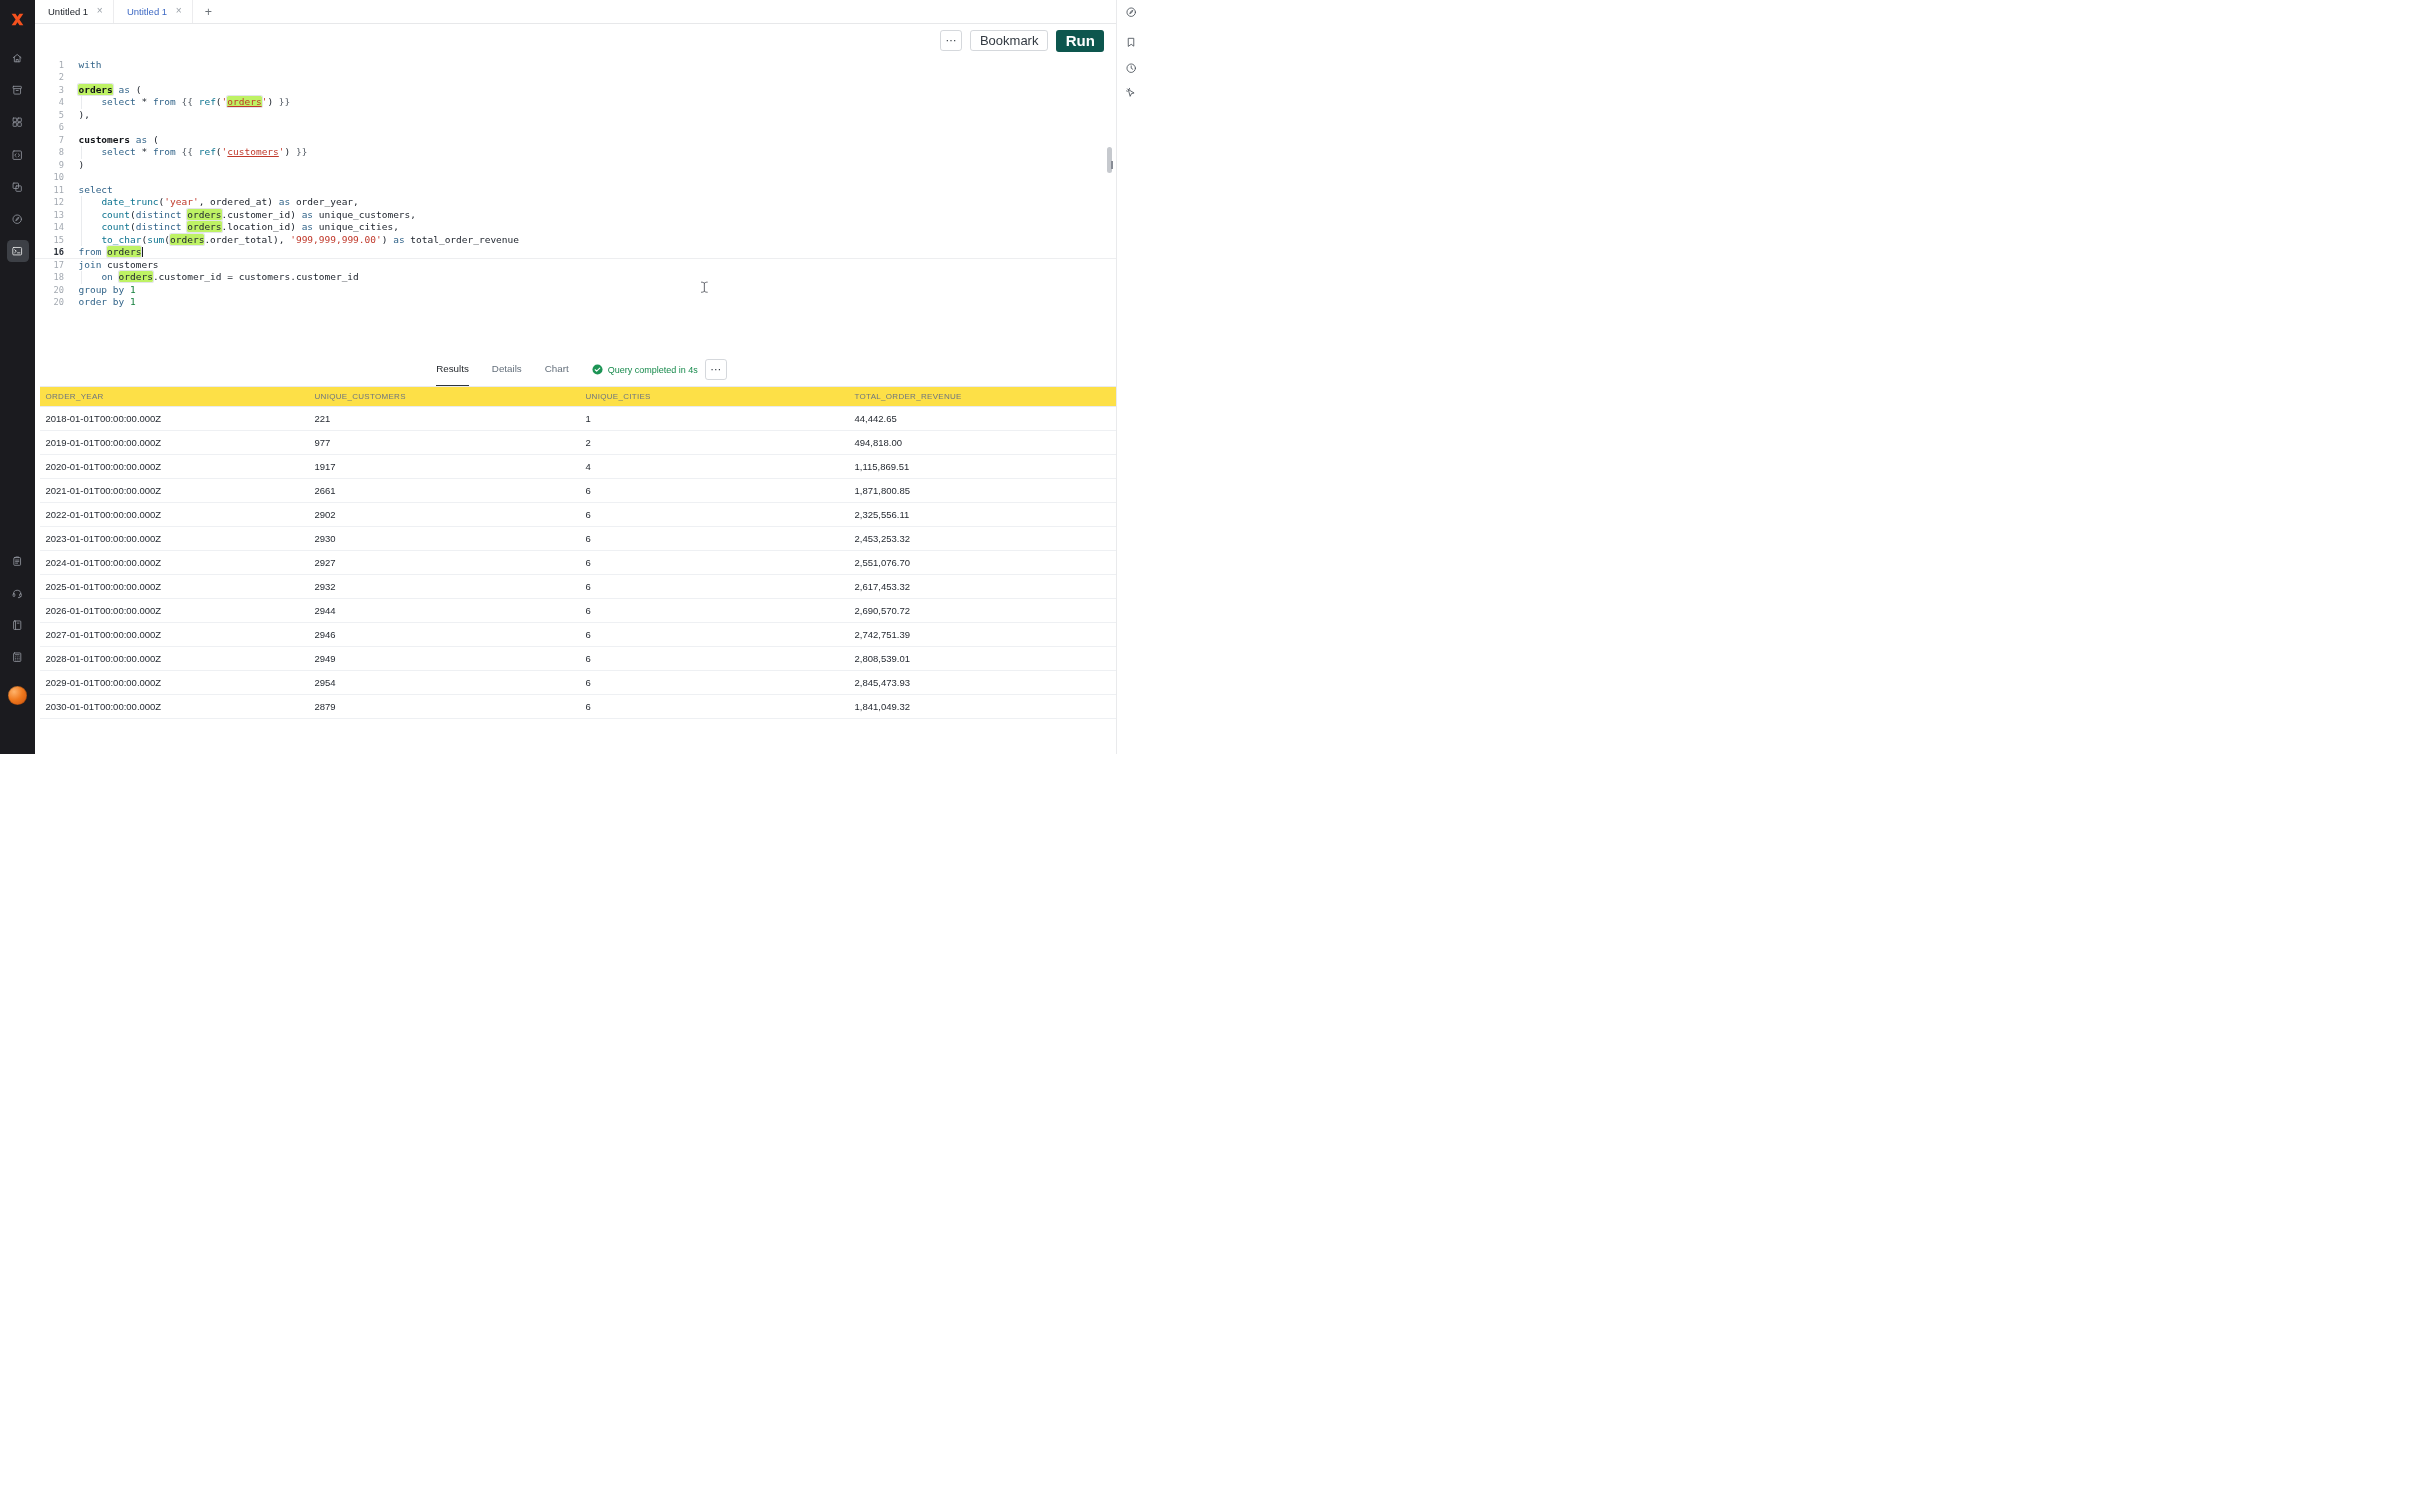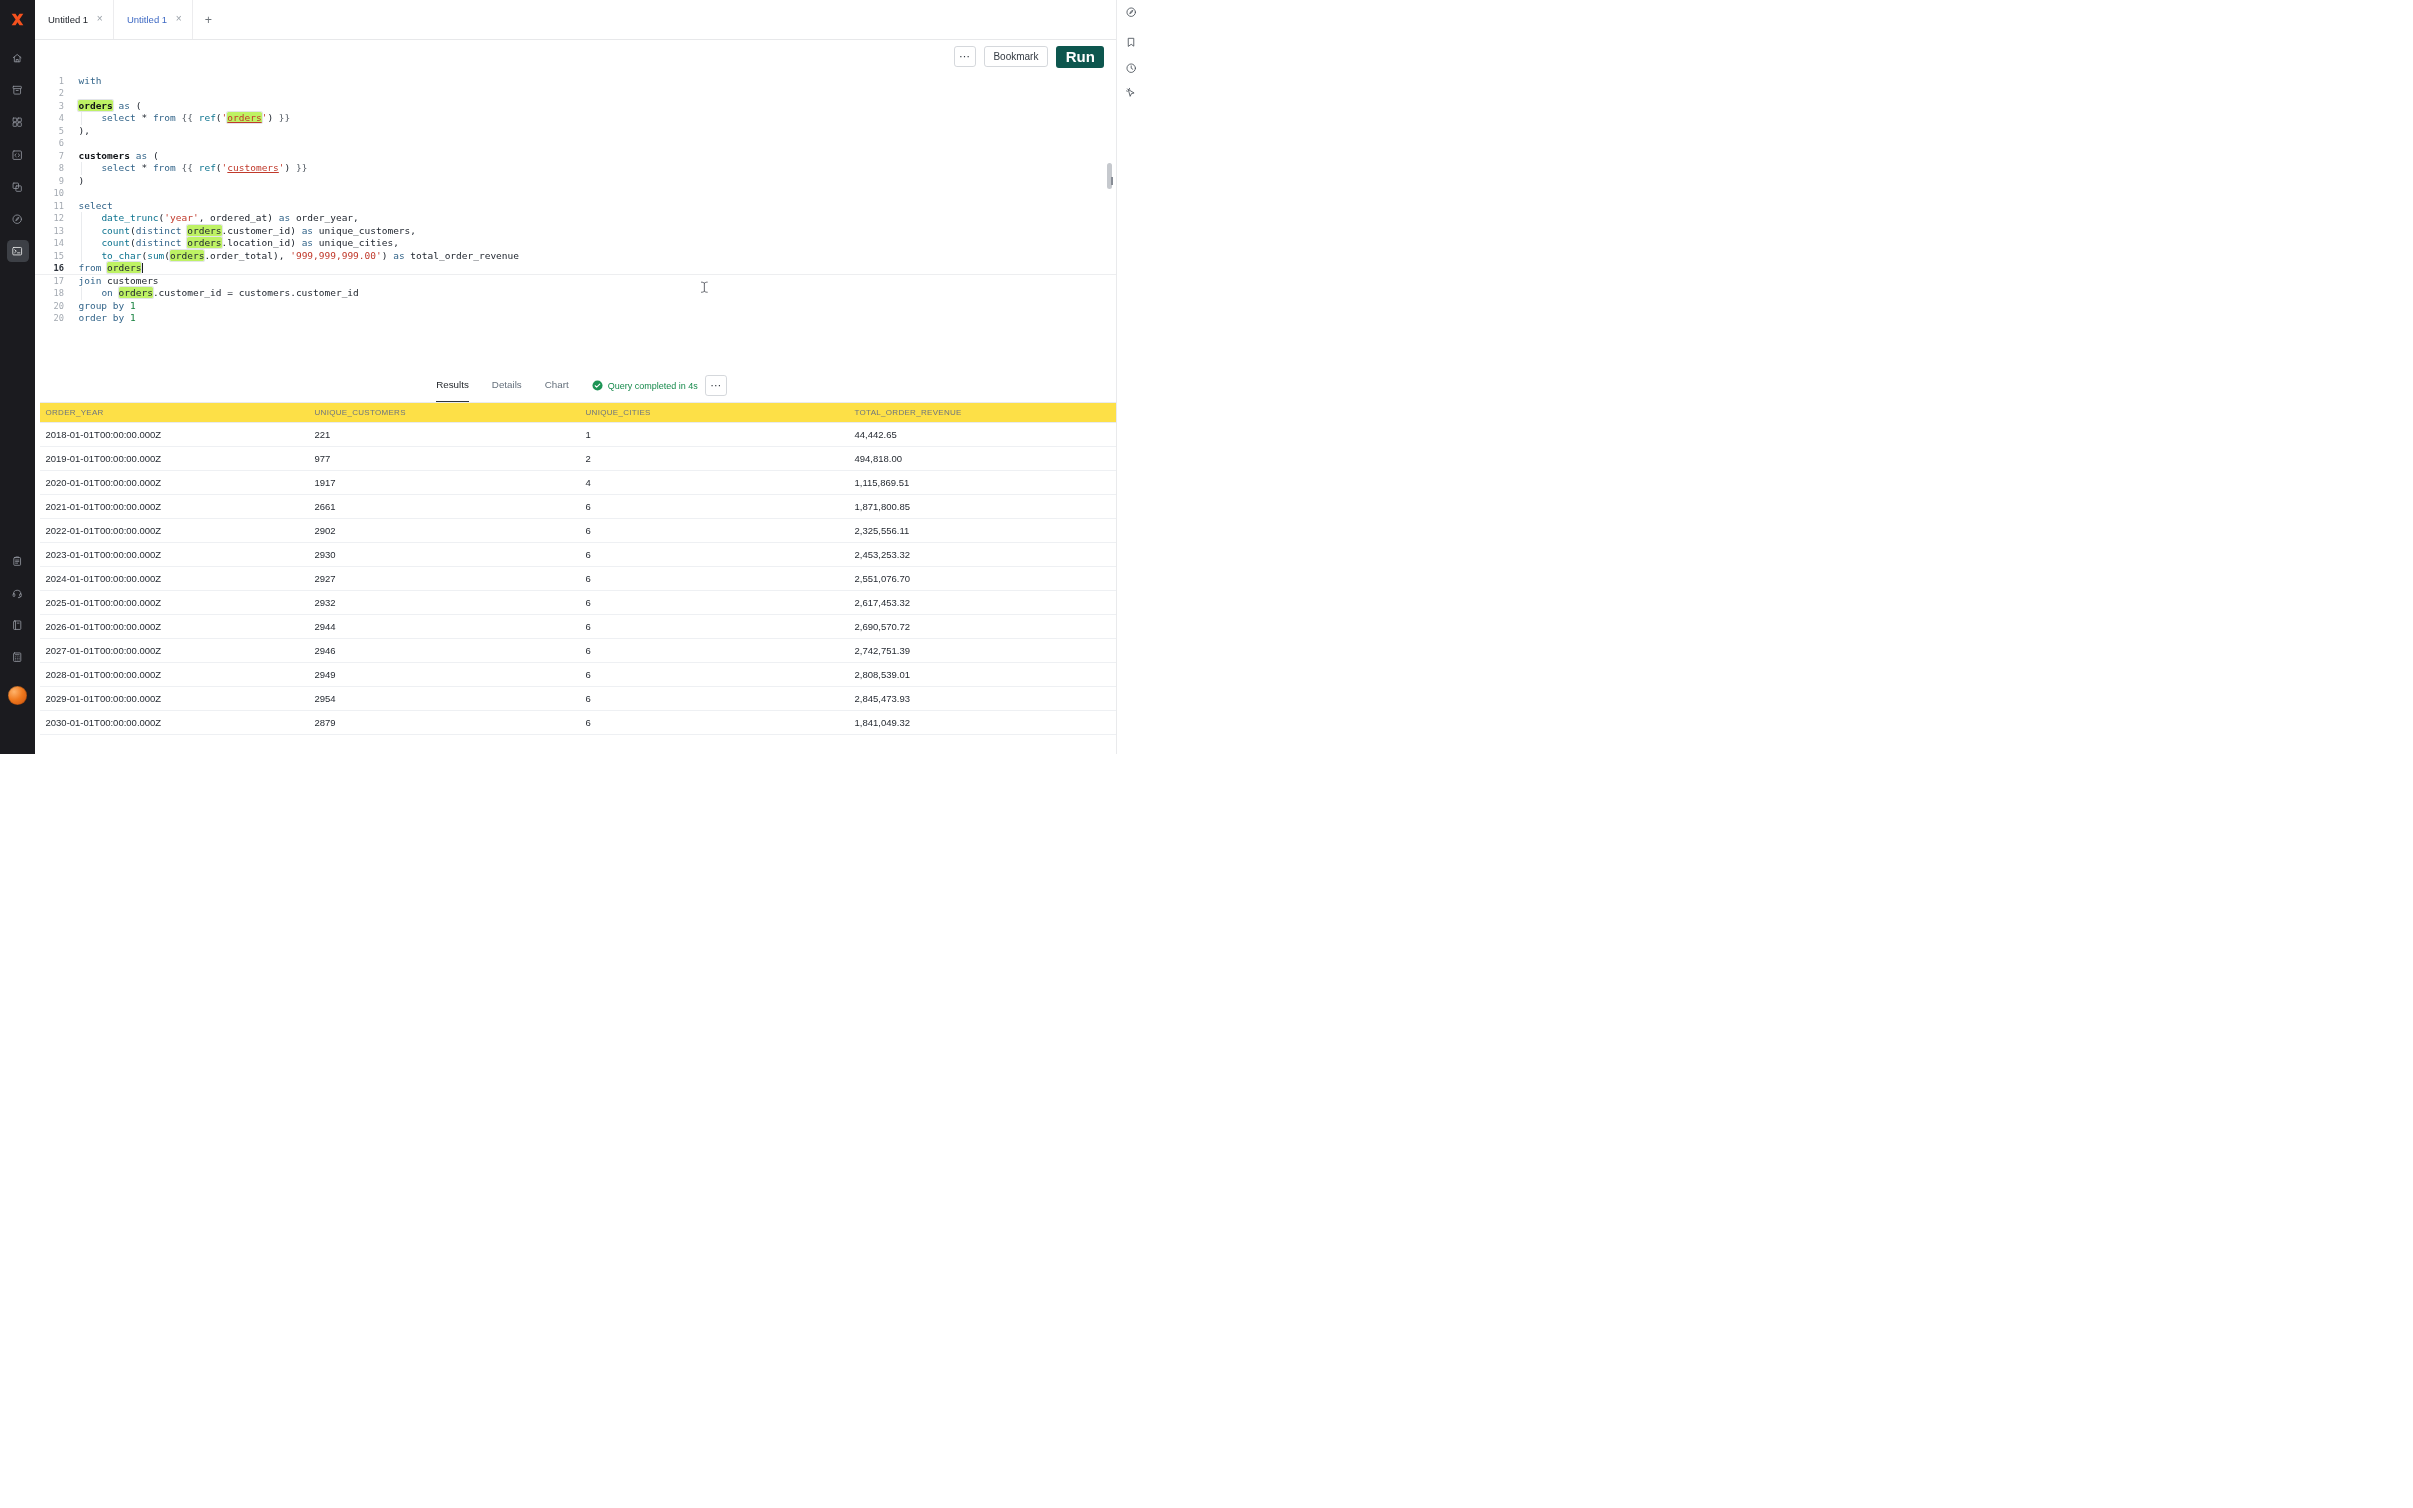--- a/index.html
+++ b/index.html
@@ -18,30 +18,30 @@
   .nav-btn.active { background:#3d4046; color:#eceded; }
   .nav-btn svg { width:12.4px; height:12.4px; }
   .bottom-group { margin-top:auto; display:flex; flex-direction:column; gap:8.7px; align-items:center; padding-bottom:49px; }
   .avatar { width:19px; height:19px; border-radius:50%; margin-top:8.7px; cursor:pointer;
             background:radial-gradient(circle at 32% 30%, #ffb36b 0%, #f07a1f 45%, #c94e0a 100%);
             box-shadow:inset 0 0 0 0.7px rgba(0,0,0,.25); }
 
   
   .main { flex:0 0 1081px; display:flex; flex-direction:column; min-width:0; position:relative; background:#fff; }
 
-  .tabbar { height:40px; border-bottom:0.7px solid #e7e8ea; display:flex; align-items:stretch; }
+  .tabbar { height:24px; border-bottom:0.7px solid #e7e8ea; display:flex; align-items:stretch; }
   .tab { display:flex; align-items:center; padding:0 10.2px 0 13px; border-right:0.7px solid #ececee; font-size:9.5px; cursor:pointer; }
   .tab-label { color:#23272e; }
   .tab.alt .tab-label { color:#3f6ac4; }
   .tab-close { margin-left:8.7px; color:#99a0a8; font-size:10.2px; line-height:1; cursor:pointer; }
   .newtab { width:31px; display:flex; align-items:center; justify-content:center; color:#6d7379; font-size:12.4px; cursor:pointer; }
 
   .toolbar { height:33px; display:flex; align-items:center; justify-content:flex-end; gap:8px; padding-right:11.7px; }
   .btn-ghost { height:21px; border:0.7px solid #d5d8dc; border-radius:2.9px; background:#fff; color:#333a42;
-               display:inline-flex; align-items:center; justify-content:center; font-size:10px;
+               display:inline-flex; align-items:center; justify-content:center; font-size:13px;
                font-family:"Liberation Sans",sans-serif; cursor:pointer; }
   .btn-square { width:22px; font-size:11px; letter-spacing:0.7px; }
   .btn-bookmark { padding:0 8.7px; }
   .btn-run { height:22px; padding:0 9.5px; border:none; border-radius:2.9px; background:var(--run-button,#0d564e);
              color:#fff; font-size:15px; font-weight:bold; font-family:"Liberation Sans",sans-serif; cursor:pointer; }
 
   
   .editor { position:relative; flex:0 0 296px; padding-top:1.5px; font-family:"DejaVu Sans Mono", monospace; font-size:9.5px; }
   .cm-line { display:flex; height:12.5px; line-height:12.5px; padding-left:5.8px; white-space:pre; }
   .cm-line.active { box-shadow:inset 0 -0.7px 0 #e7e9eb; }

